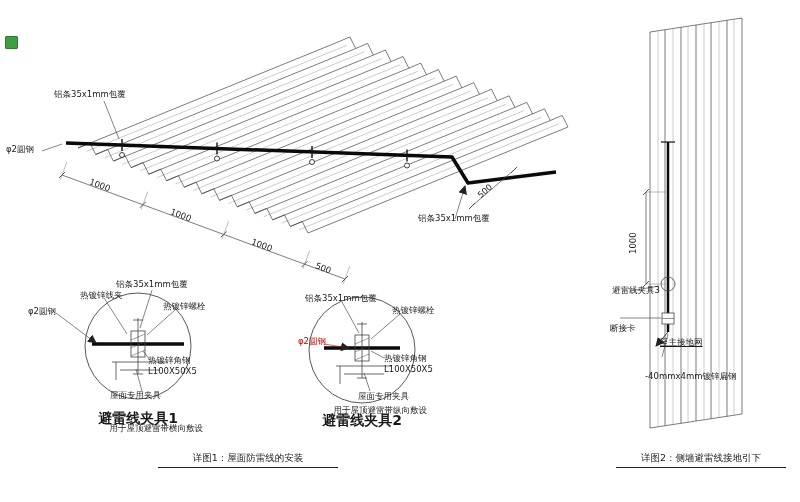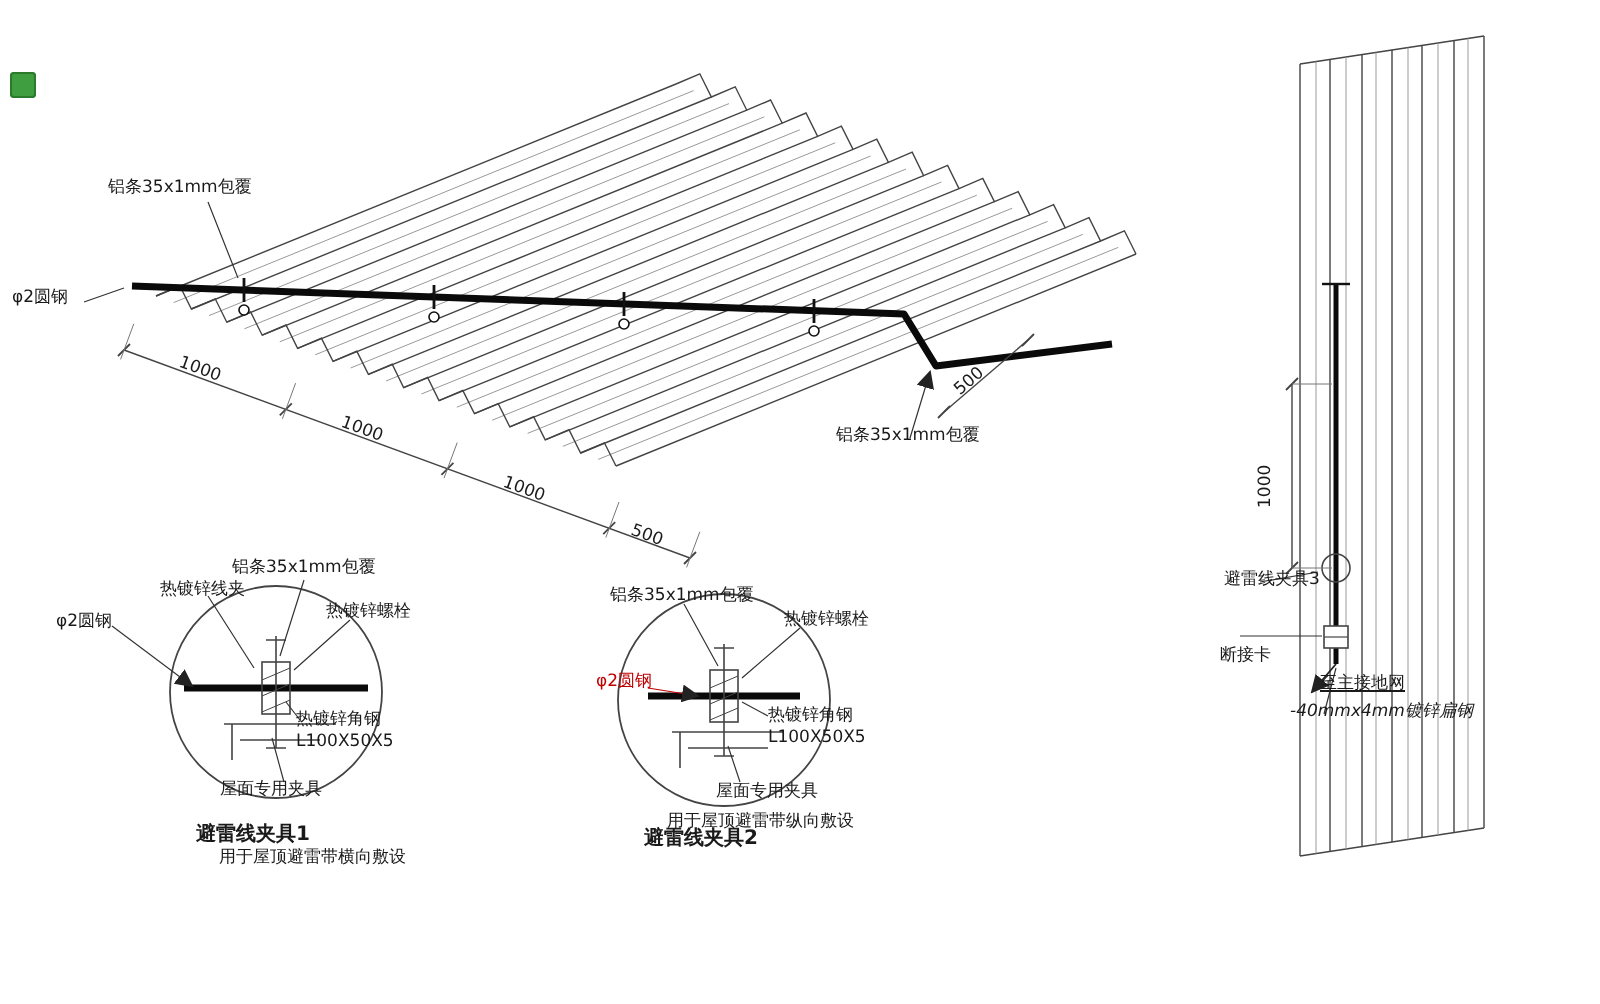--- a/index.html
+++ b/index.html
@@ -2,21 +2,21 @@
 <html><head>
 <meta charset="utf-8">
 <style>
   html,body{margin:0;padding:0;background:#fff;}
   #stage{position:relative;width:800px;height:502px;background:#ffffff;overflow:hidden;
          font-family:"DejaVu Sans","Liberation Sans",sans-serif;color:#1a1a1a;}
   svg{position:absolute;left:0;top:0;}
   .lbl{position:absolute;font-size:8.5px;line-height:1.15;white-space:nowrap;color:#1a1a1a;}
   .dim{position:absolute;font-size:8.5px;white-space:nowrap;color:#1a1a1a;transform-origin:left bottom;}
   .red{color:#c00000;}
-  .ttl{position:absolute;font-size:10px;font-weight:600;text-align:left;white-space:nowrap;}
+  .ttl{position:absolute;font-size:14px;font-weight:600;text-align:right;white-space:nowrap;}
   .sub{position:absolute;font-size:8.5px;text-align:right;white-space:nowrap;}
   .caption{position:absolute;font-size:9.5px;text-align:center;border-bottom:1px solid #222;
            padding-bottom:2px;white-space:nowrap;}
   #watermark{position:absolute;left:205px;top:232px;width:400px;text-align:center;
              font-size:29px;font-weight:700;letter-spacing:2px;
              color:rgba(130,130,130,0.22);-webkit-text-stroke:1px rgba(110,110,110,0.85);}
   #badge{position:absolute;left:5px;top:36px;width:13px;height:13px;background:#3f9e3f;
          border-radius:2px;box-shadow:0 0 0 1px #2c7a2c inset;}
 </style>
 </head>
@@ -149,21 +149,23 @@
 
   <div class="lbl" style="left:305px;top:294px;">铝条35x1mm包覆</div>
   <div class="lbl" style="left:392px;top:306px;">热镀锌螺栓</div>
   <div class="lbl red" style="left:298px;top:337px;">φ2圆钢</div>
   <div class="lbl" style="left:384px;top:354px;">热镀锌角钢</div>
   <div class="lbl" style="left:384px;top:365px;">L100X50X5</div>
   <div class="lbl" style="left:358px;top:392px;">屋面专用夹具</div>
   <div class="ttl" style="left:322px;top:412px;width:80px;">避雷线夹具2</div>
   <div class="sub" style="left:297px;top:405px;width:130px;">用于屋顶避雷带纵向敷设</div>
 
+  <div class="caption" style="left:158px;top:452px;width:180px;">详图1：屋面防雷线的安装</div>
 
   <div class="lbl" style="left:612px;top:286px;">避雷线夹具3</div>
   <div class="lbl" style="left:596px;top:324px;margin-left:14px;">断接卡</div>
   <div class="lbl" style="left:660px;top:338px;text-decoration:underline;">至主接地网</div>
-  <div class="lbl" style="left:645px;top:352px;font-style:italic;">-40mmx4mm镀锌扁钢</div>
+  <div class="lbl" style="left:645px;top:372px;">-40mmx4mm镀锌扁钢</div>
   <div class="dim" style="left:638px;top:244px;transform:rotate(-90deg);">1000</div>
 
+  <div class="caption" style="left:616px;top:452px;width:170px;">详图2：侧墙避雷线接地引下</div>
 
 </div>
 
 </body></html>

